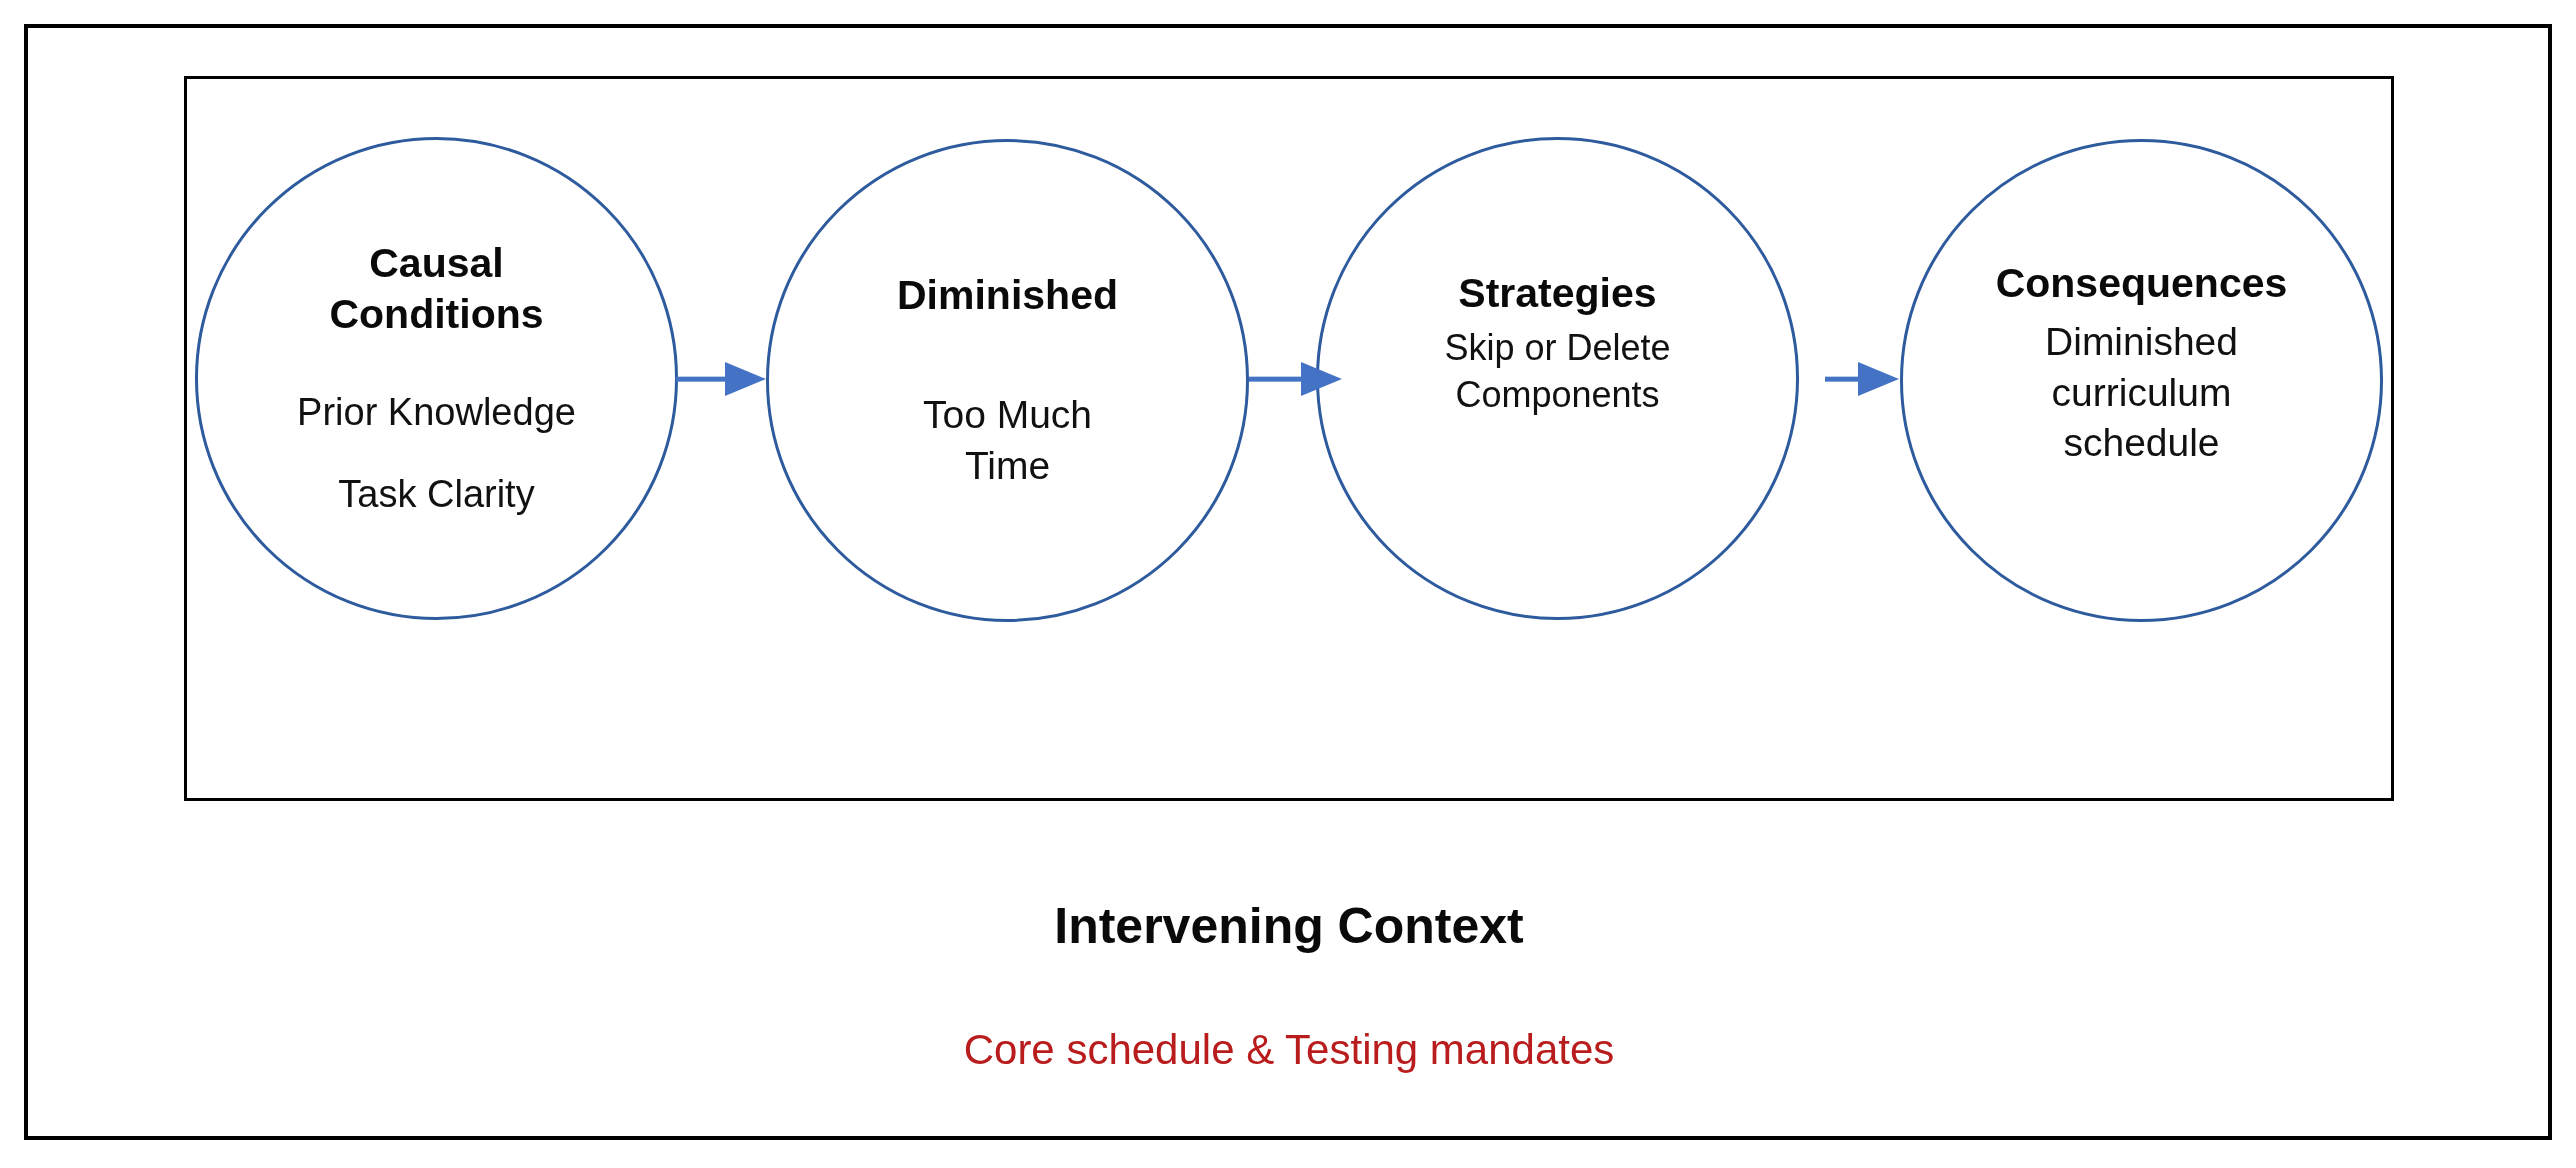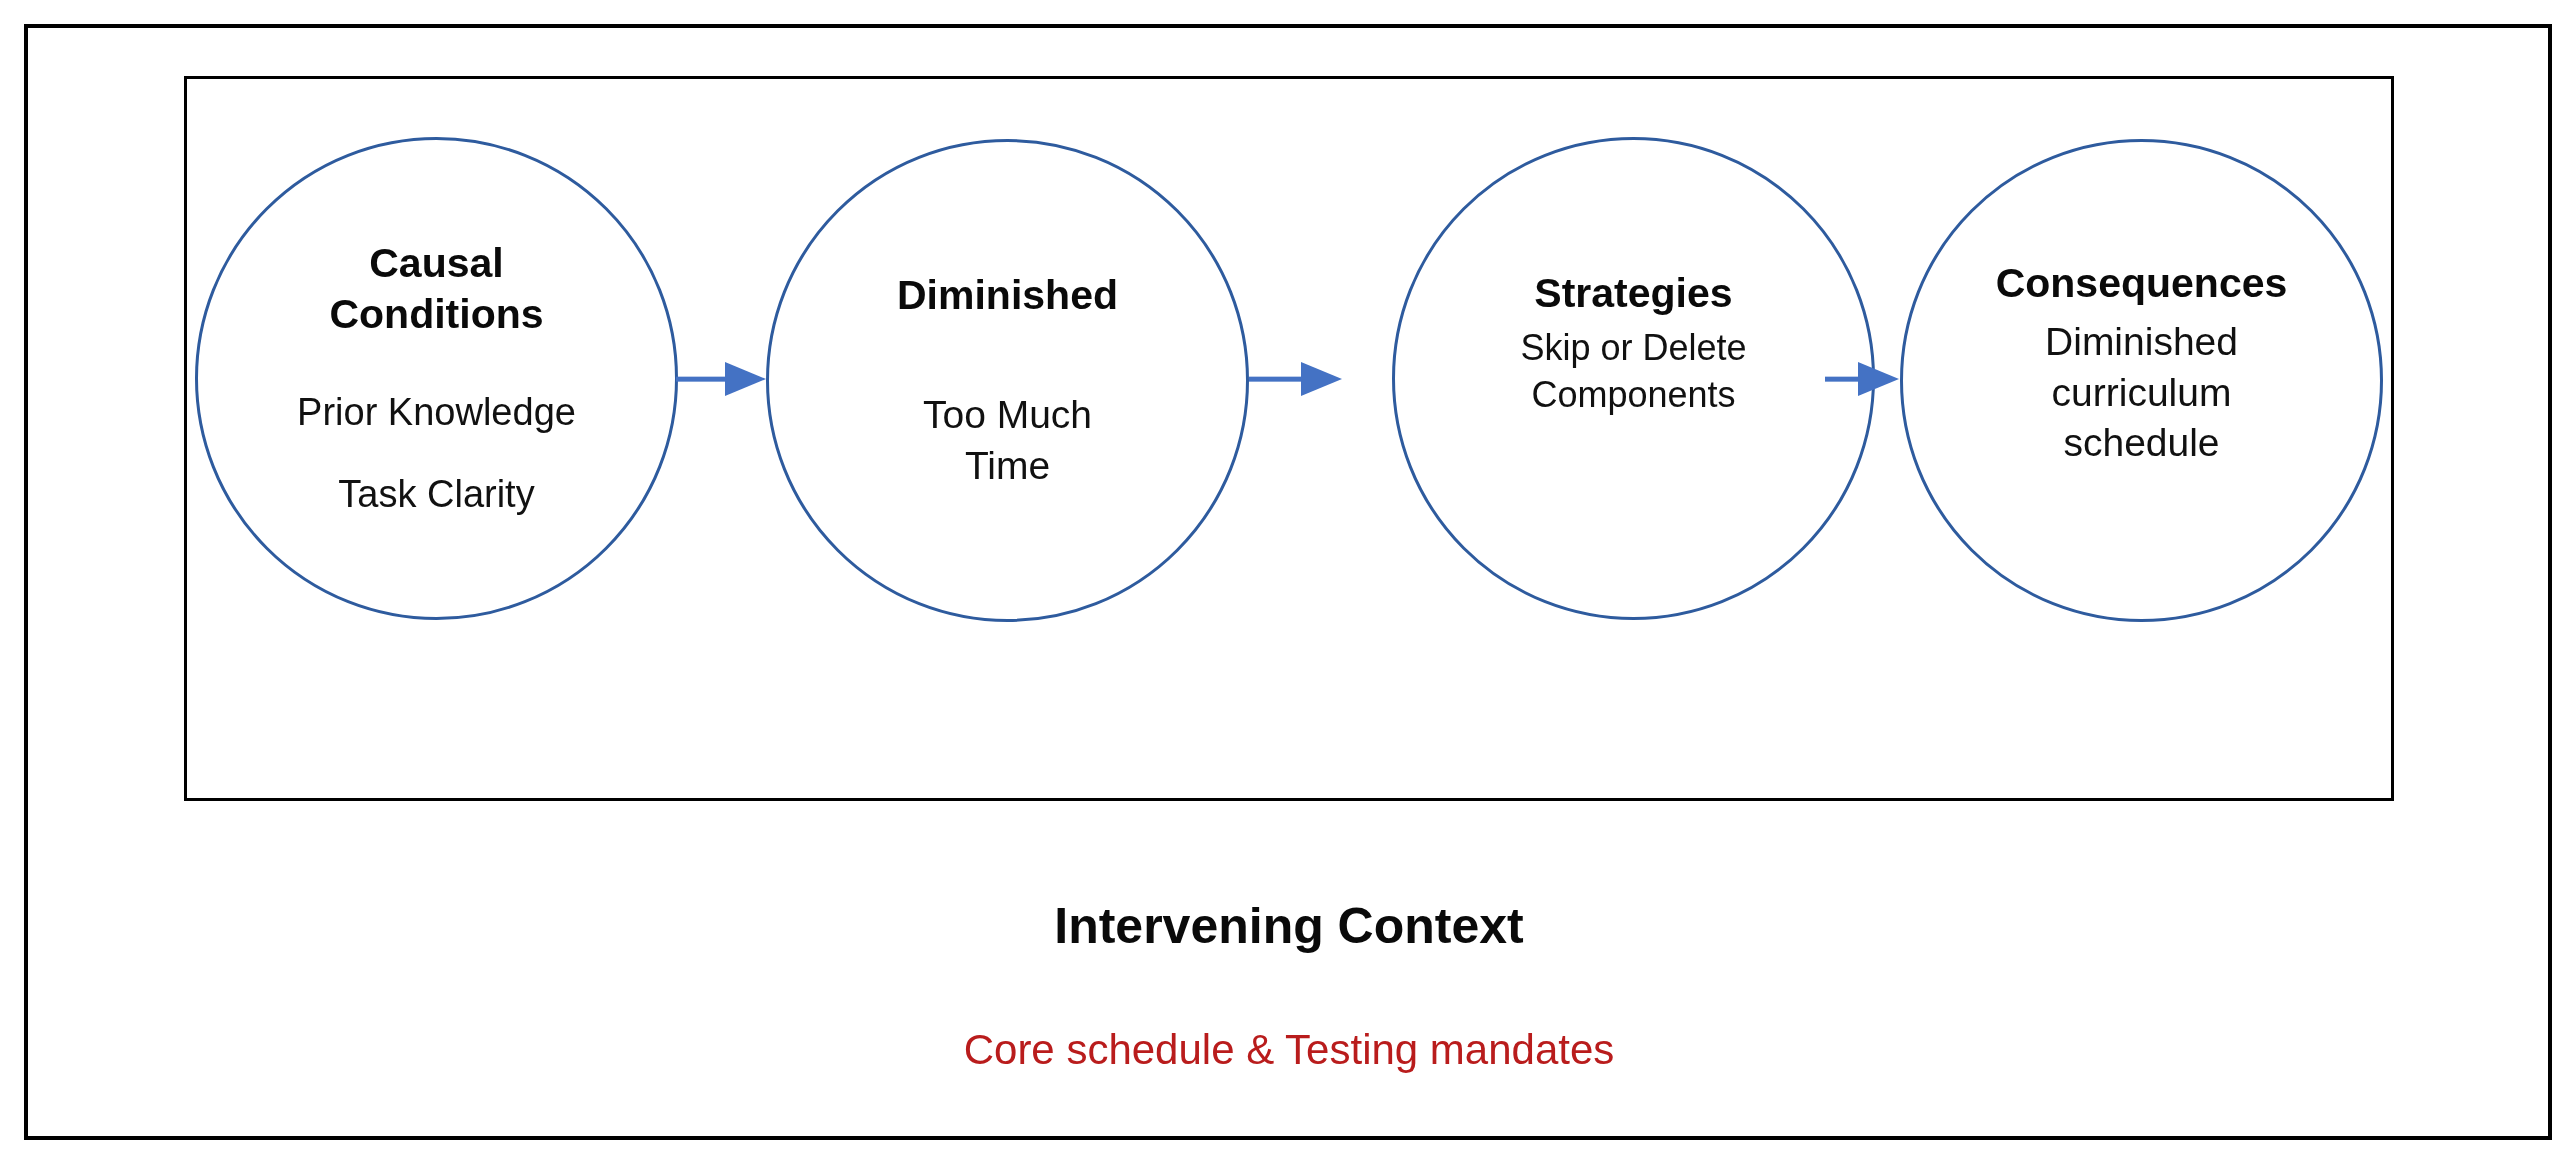--- a/index.html
+++ b/index.html
@@ -63,21 +63,21 @@
   }
   
   .c1 { left: 195px; top: 137px; }
   .c1 .node-title { max-width: 242px; margin-bottom: 48px; }
   .c1 .node-item + .node-item { margin-top: 32px; }
   
   .c2 { left: 766px; top: 139px; }
   .c2 .node-title { margin-bottom: 69px; }
   .c2 .node-item { max-width: 211px; font-size: 39px; }
   
-  .c3 { left: 1392px; top: 137px; padding-bottom: 70px; }
+  .c3 { left: 1316px; top: 137px; padding-bottom: 70px; }
   .c3 .node-title { margin-bottom: 6.3px; }
   .c3 .node-item { max-width: 289px; font-size: 36px; }
   
   .c4 { left: 1900px; top: 139px; padding-bottom: 34px; }
   .c4 .node-title { margin-bottom: 7.8px; white-space: nowrap; }
   .c4 .node-item { max-width: 235px; font-size: 39px; }
 
   .arrow {
     position: absolute;
     height: 34px;

